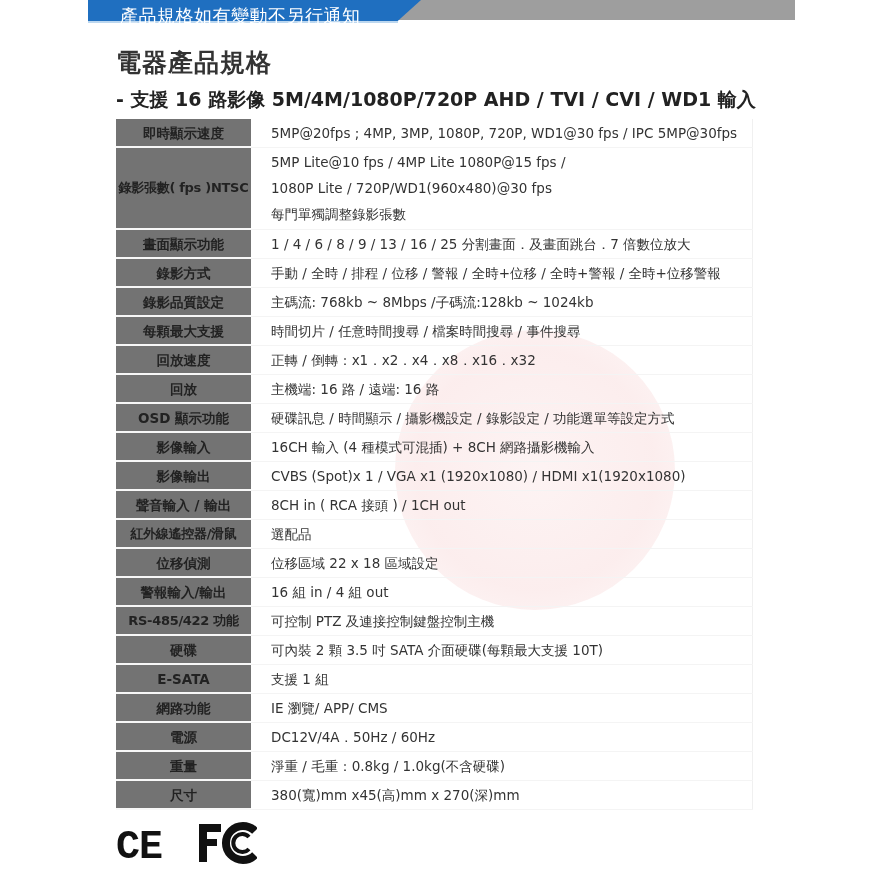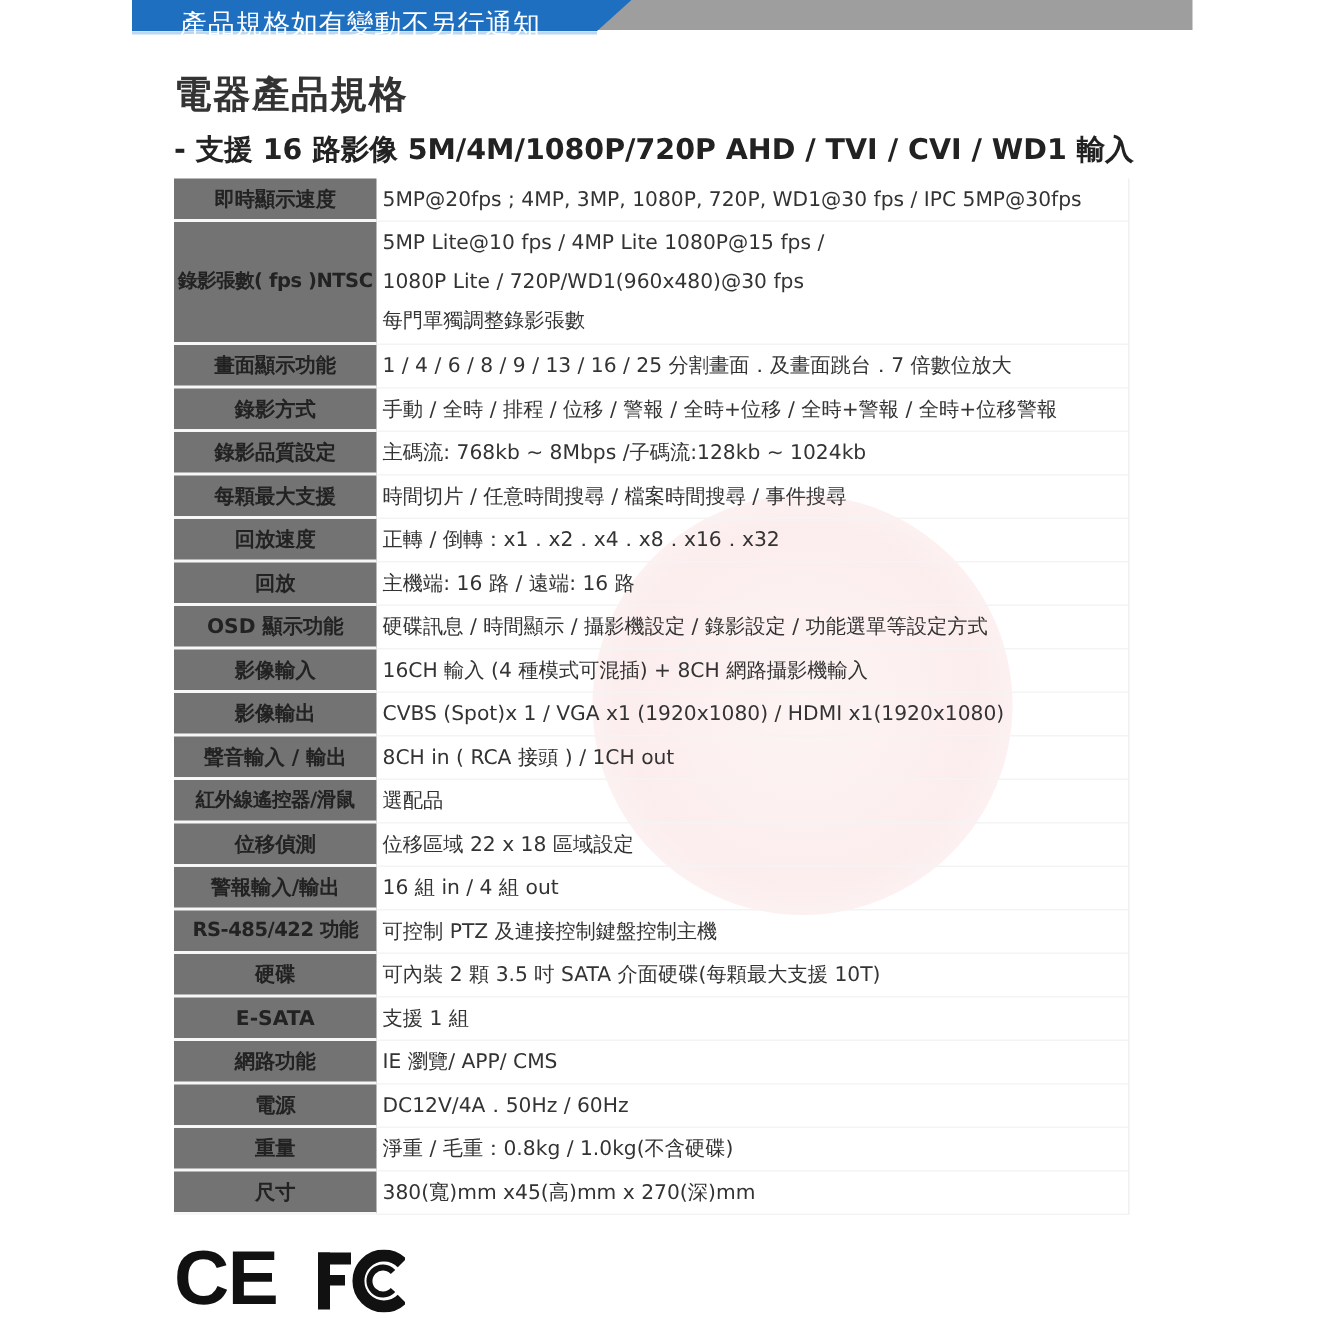--- a/index.html
+++ b/index.html
@@ -12,30 +12,30 @@
   .topbar .label { position:absolute; left:32px; top:4px; font-size:18px; color:#ffffff; letter-spacing:0.5px; white-space:nowrap; }
   .topbar .blue { height:21px; clip-path:polygon(0 0,100% 0,93% 100%,0 100%); width:333px; }
   .topbar .bluebar-line { position:absolute; left:0; top:21px; width:310px; height:2px; background:#bcd7ef; }
 
   .title { position:absolute; left:116px; top:46px; font-size:25px; font-weight:normal; color:#333; letter-spacing:1px; white-space:nowrap; }
   .subtitle { position:absolute; left:116px; top:87px; font-size:19px; font-weight:bold; color:#222; white-space:nowrap; }
 
   .spec { position:absolute; left:116px; top:119px; width:637px; border-collapse:collapse; }
   .spec td { font-size:13.5px; padding:0; height:27px; line-height:26px; border-bottom:1px solid #f4f4f4; }
   .spec td.k { width:135px; background:#737373; text-align:center; font-weight:bold; color:#222; white-space:nowrap; border-bottom:2px solid #f7f7f7; }
-  .spec td.v { padding-left:4px; color:#333; white-space:nowrap; border-right:1px solid #f0f0f0; }
+  .spec td.v { padding-left:20px; color:#333; white-space:nowrap; border-right:1px solid #f0f0f0; }
   .spec tr.tall td { height:80px; }
   .spec tr.tall td.v { line-height:26px;margin-left:28px; }
   .spec td.k.small { font-size:13px; letter-spacing:-0.3px; }
 
   .watermark { position:absolute; left:395px; top:330px; width:280px; height:280px; border-radius:50%;
                background:radial-gradient(circle, rgba(220,60,60,0.06) 0%, rgba(220,60,60,0.09) 60%, rgba(220,60,60,0.03) 100%);
                pointer-events:none; }
 
-  .certs { position:absolute; left:116px; top:822px; font-size:51px; font-weight:bold; color:#111; white-space:nowrap; font-family:Liberation Sans, sans-serif; letter-spacing:-1px; }
+  .certs { position:absolute; left:116px; top:822px; font-size:40px; font-weight:bold; color:#111; white-space:nowrap; font-family:Liberation Mono, monospace; letter-spacing:-1px; }
   .certs span { display:inline-block; }
   .certs .ce { margin-right:14px; }
 </style>
 </head>
 <body>
 
 <div class="topbar">
   <div class="grey"></div>
   <div class="blue"></div>
   <div class="bluebar-line"></div>

